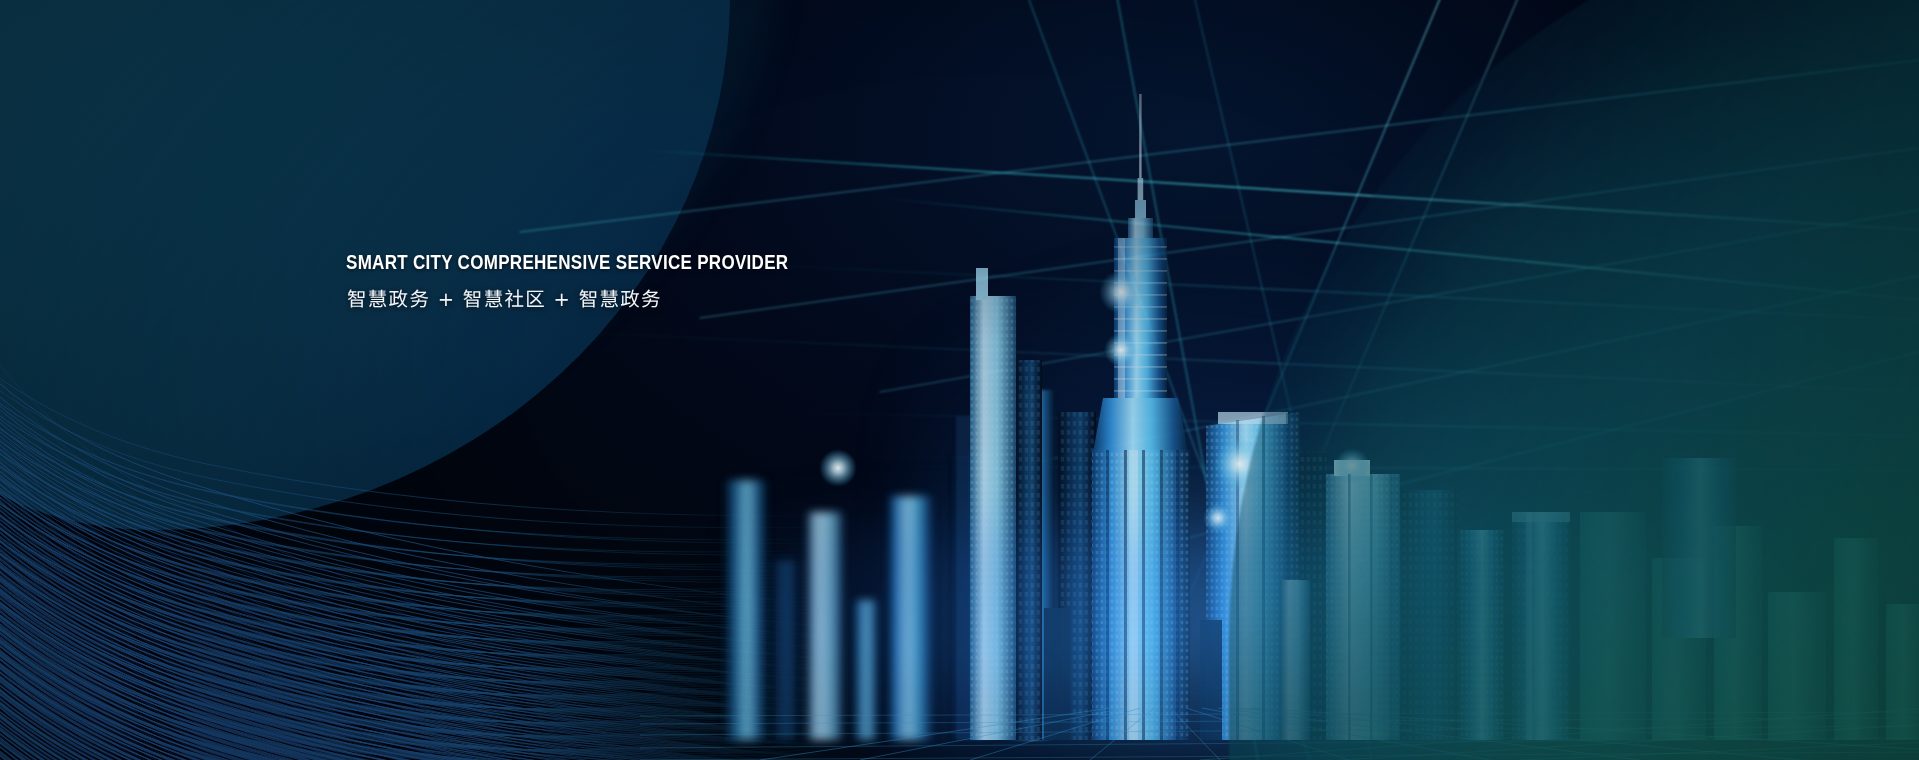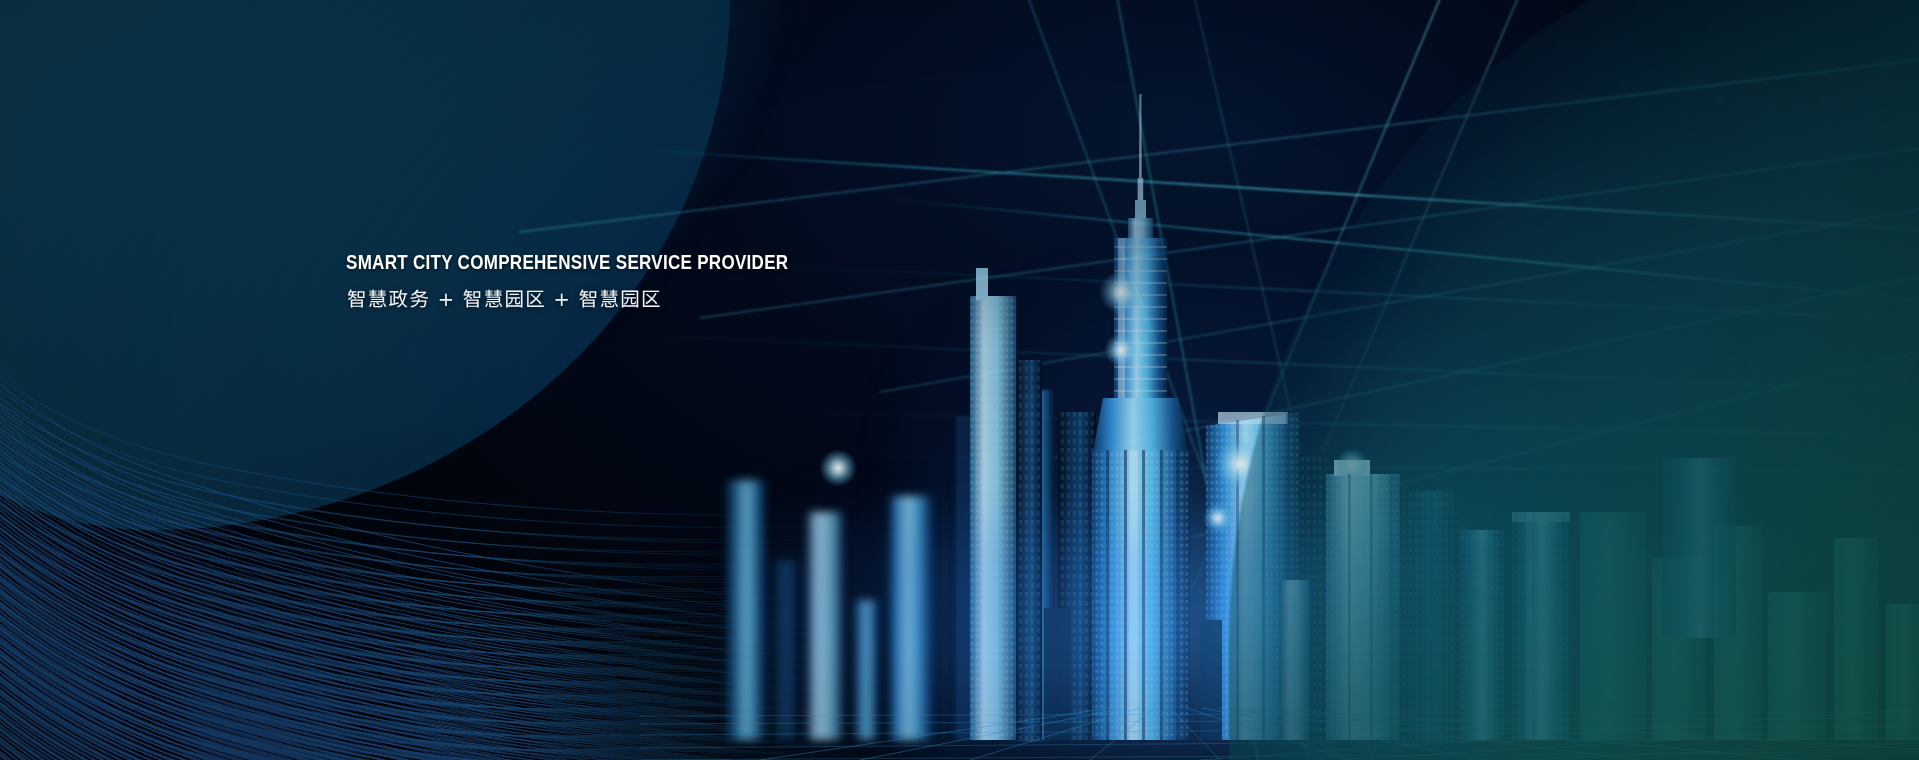--- a/index.html
+++ b/index.html
@@ -527,16 +527,16 @@
 
   <div class="floor-glow"></div>
 
   <div class="blob-right-soft"></div>
   <div class="blob-right"></div>
 
   <div class="bg-vignette"></div>
 
   <div class="copy">
     <p class="eyebrow">SMART CITY COMPREHENSIVE SERVICE PROVIDER</p>
-    <p class="subline">智慧政务 + 智慧园区 + 智慧园区</p>
+    <p class="subline">智慧政务 + 智慧社区 + 智慧政务</p>
   </div>
 
 </div>
 
 </body></html>

